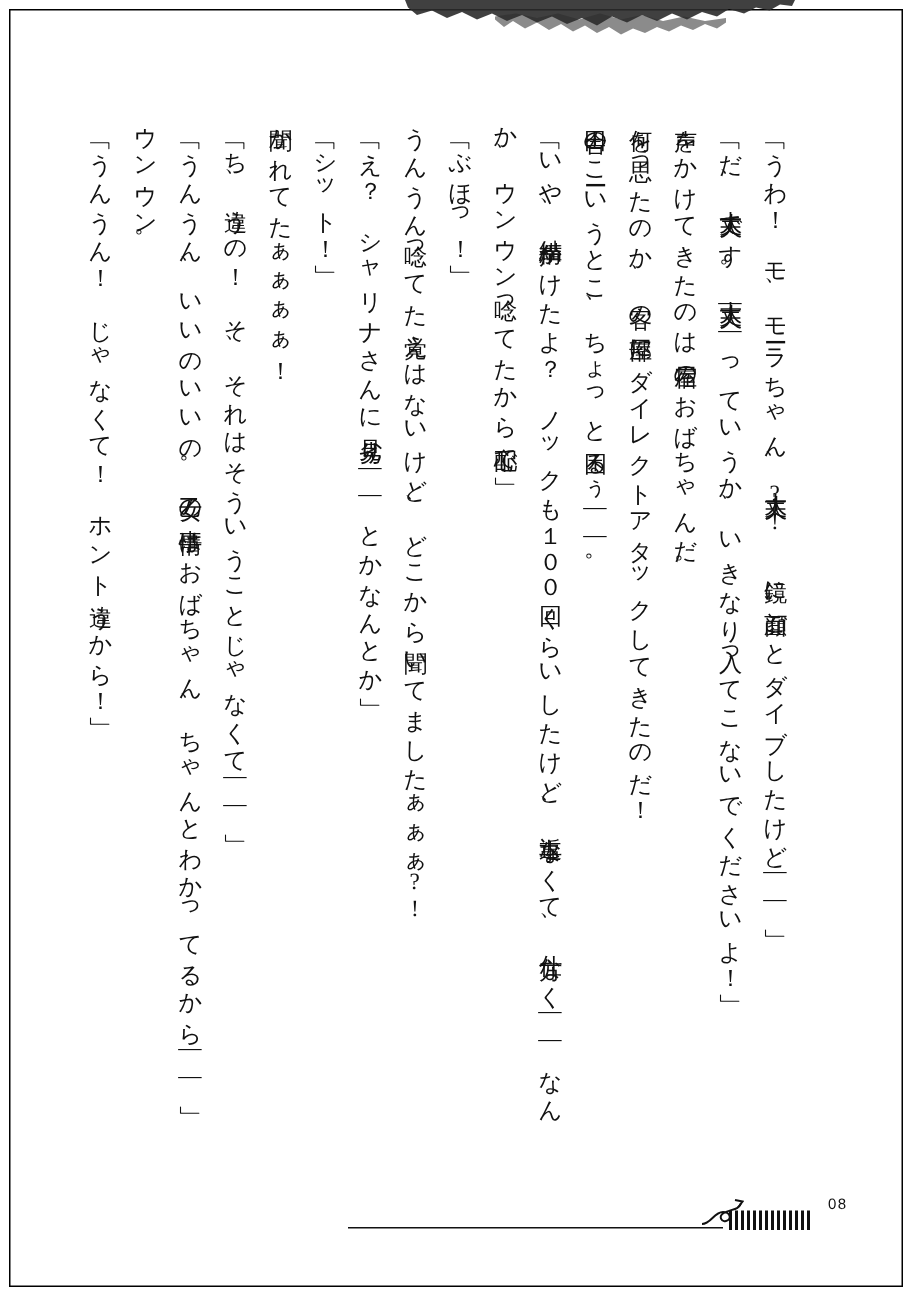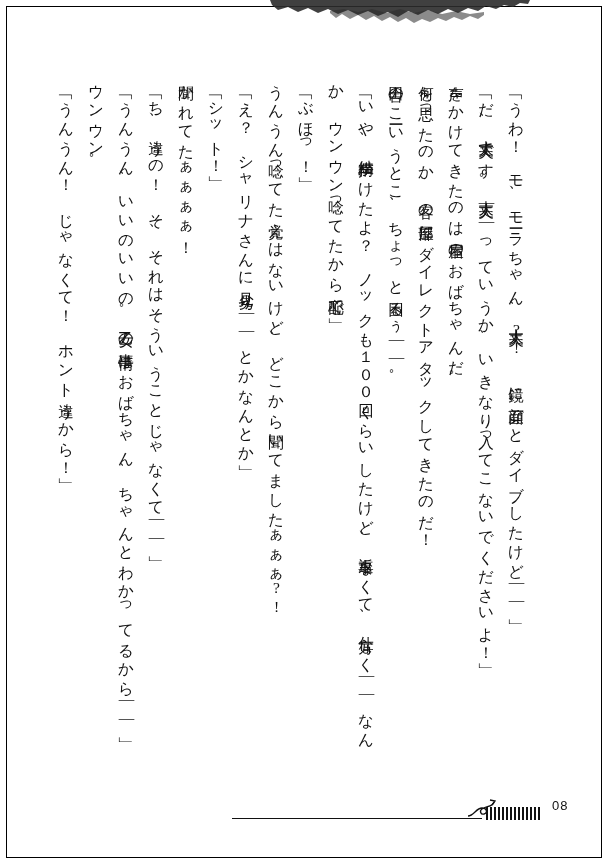--- a/index.html
+++ b/index.html
@@ -105,21 +105,21 @@
   .orn-comb i {
     display: block;
     width: 2px;
     height: 13px;
     background: #111;
   }
   .page-number {
     position: absolute;
     left: 552px;
     top: 2px;
-    font-size: 13px;
+    font-size: 10px;
     font-family: "Liberation Sans", sans-serif;
     letter-spacing: 1px;
     color: #111;
   }
 </style>
 </head>
 <body>
 
 <div class="page">
 

